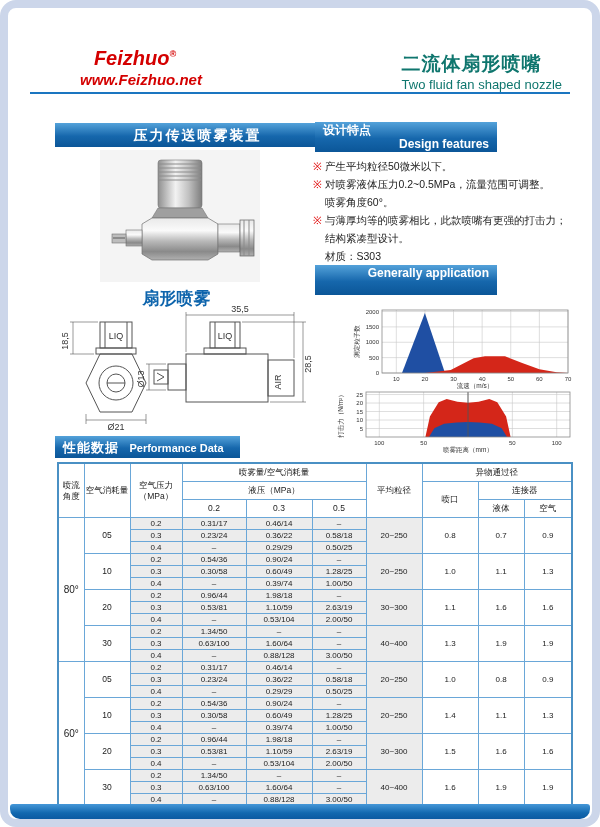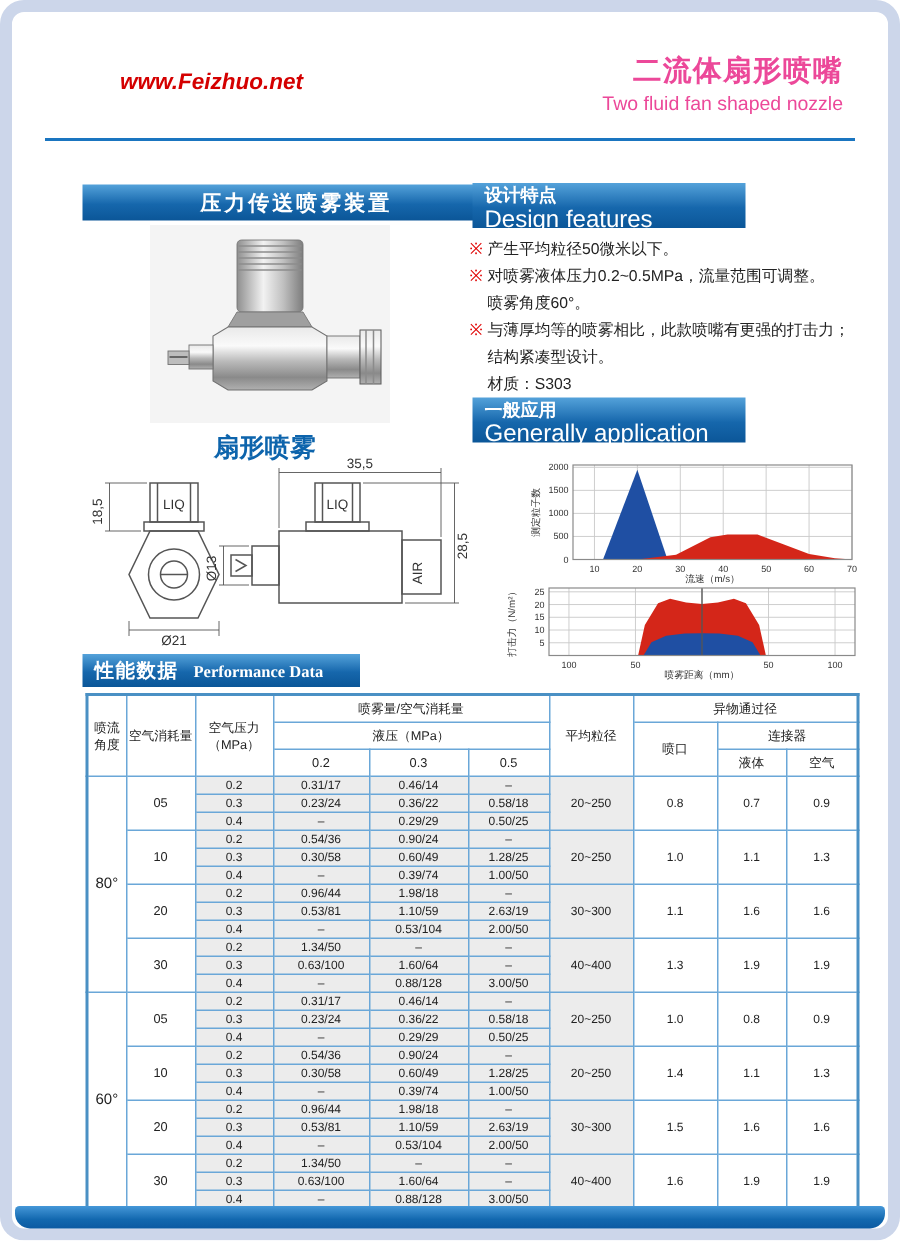--- a/index.html
+++ b/index.html
@@ -7,33 +7,33 @@
         box-shadow:inset 0 0 0 8px #ccd6ea;overflow:hidden;
         font-family:"Liberation Sans",sans-serif;}
   .bottom-bar{position:absolute;left:10px;right:10px;bottom:8px;height:15px;
         background:linear-gradient(180deg,#4597d8 0%,#1268af 60%,#0b5aa2 100%);
         border-radius:3px 3px 10px 10px;}
   
   .logo{position:absolute;left:68px;top:46px;color:#d40000;font-style:italic;font-weight:bold;text-align:center;line-height:1.25;}
   .logo-name{font-size:20px;}
   .logo-name sup{font-size:9px;}
   .logo-site{font-size:15px;margin-left:12px;}
-  .title{position:absolute;right:38px;top:36px;text-align:right;color:#ec4899;line-height:1.3;}
+  .title{position:absolute;right:38px;top:52px;text-align:left;color:#0f766e;line-height:1.3;}
   .title-cn{font-size:19px;font-weight:bold;letter-spacing:1px;}
   .title-en{font-size:13px;}
   .header-rule{position:absolute;left:30px;right:30px;top:92px;height:2px;background:#1a75c0;}
   
   .banner{background:linear-gradient(180deg,#54a2da 0%,#1667ac 55%,#0b5698 100%);color:#fff;position:absolute;box-sizing:border-box;}
   .banner-main{left:55px;top:123px;width:285px;height:24px;line-height:24px;text-align:center;font-size:14px;font-weight:bold;letter-spacing:2px;}
   .banner-two{width:182px;height:30px;padding:2px 8px;line-height:1.15;}
   .banner-two .cn{font-size:12px;font-weight:bold;display:block;}
-  .banner-two .en{font-size:16px;font-weight:normal;display:block;}
+  .banner-two .en{font-size:12px;font-weight:bold;display:block;text-align:right;}
   .banner-design{left:315px;top:122px;}
   .banner-app{left:315px;top:265px;}
-  .banner-perf{left:55px;top:436px;width:185px;height:22px;line-height:22px;padding-left:8px;font-family:Liberation Serif, serif;}
+  .banner-perf{left:55px;top:436px;width:185px;height:22px;line-height:22px;padding-left:8px;}
   .banner-perf .cn{font-size:13px;font-weight:bold;letter-spacing:1px;}
   .banner-perf .en{font-size:11px;font-weight:bold;margin-left:6px;}
   
   .photo{position:absolute;left:100px;top:150px;width:160px;height:132px;}
   .caption{position:absolute;left:55px;top:287px;width:243px;text-align:center;color:#0d64ac;font-weight:bold;font-size:17px;}
   .drawing{position:absolute;left:40px;top:302px;width:278px;height:130px;}
   
   .bullets{position:absolute;left:313px;top:157px;width:262px;font-size:10.5px;color:#222;}
   .bullet{display:flex;line-height:18px;}
   .bullet .marker{color:#e00000;width:12px;flex:none;}
@@ -51,20 +51,21 @@
   .perf-table td.gray{background:#ececec;}
   .perf-table td.angle{font-size:10px;}
   .perf-table td.air{font-size:8.5px;}
 </style>
 </head>
 <body>
 
 <div class="page">
 
   <div class="logo">
+    <div class="logo-name"><span>Feizhuo</span><sup>®</sup></div>
     <div class="logo-site">www.Feizhuo.net</div>
   </div>
   <div class="title">
     <div class="title-cn">二流体扇形喷嘴</div>
     <div class="title-en">Two fluid fan shaped nozzle</div>
   </div>
   <div class="header-rule"></div>
 
   <div class="banner banner-main">压力传送喷雾装置</div>
 
@@ -179,21 +180,20 @@
         <span class="marker"></span>
         <span class="text">结构紧凑型设计。</span>
       </div>
       <div class="bullet">
         <span class="marker"></span>
         <span class="text">材质：S303</span>
       </div>
     </div>
 
   <div class="banner banner-two banner-app">
-    <span class="cn">一般应用</span>
     <span class="en">Generally application</span>
   </div>
 
   <svg class="chart1" id="chart1" width="222" height="84">
       <line x1="44.30769230769231" y1="4" x2="44.30769230769231" y2="67" stroke="#c8c8c8" stroke-width="0.6"></line>
       <line x1="72.92307692307693" y1="4" x2="72.92307692307693" y2="67" stroke="#c8c8c8" stroke-width="0.6"></line>
       <line x1="101.53846153846155" y1="4" x2="101.53846153846155" y2="67" stroke="#c8c8c8" stroke-width="0.6"></line>
       <line x1="130.15384615384613" y1="4" x2="130.15384615384613" y2="67" stroke="#c8c8c8" stroke-width="0.6"></line>
       <line x1="158.76923076923077" y1="4" x2="158.76923076923077" y2="67" stroke="#c8c8c8" stroke-width="0.6"></line>
       <line x1="187.3846153846154" y1="4" x2="187.3846153846154" y2="67" stroke="#c8c8c8" stroke-width="0.6"></line>

